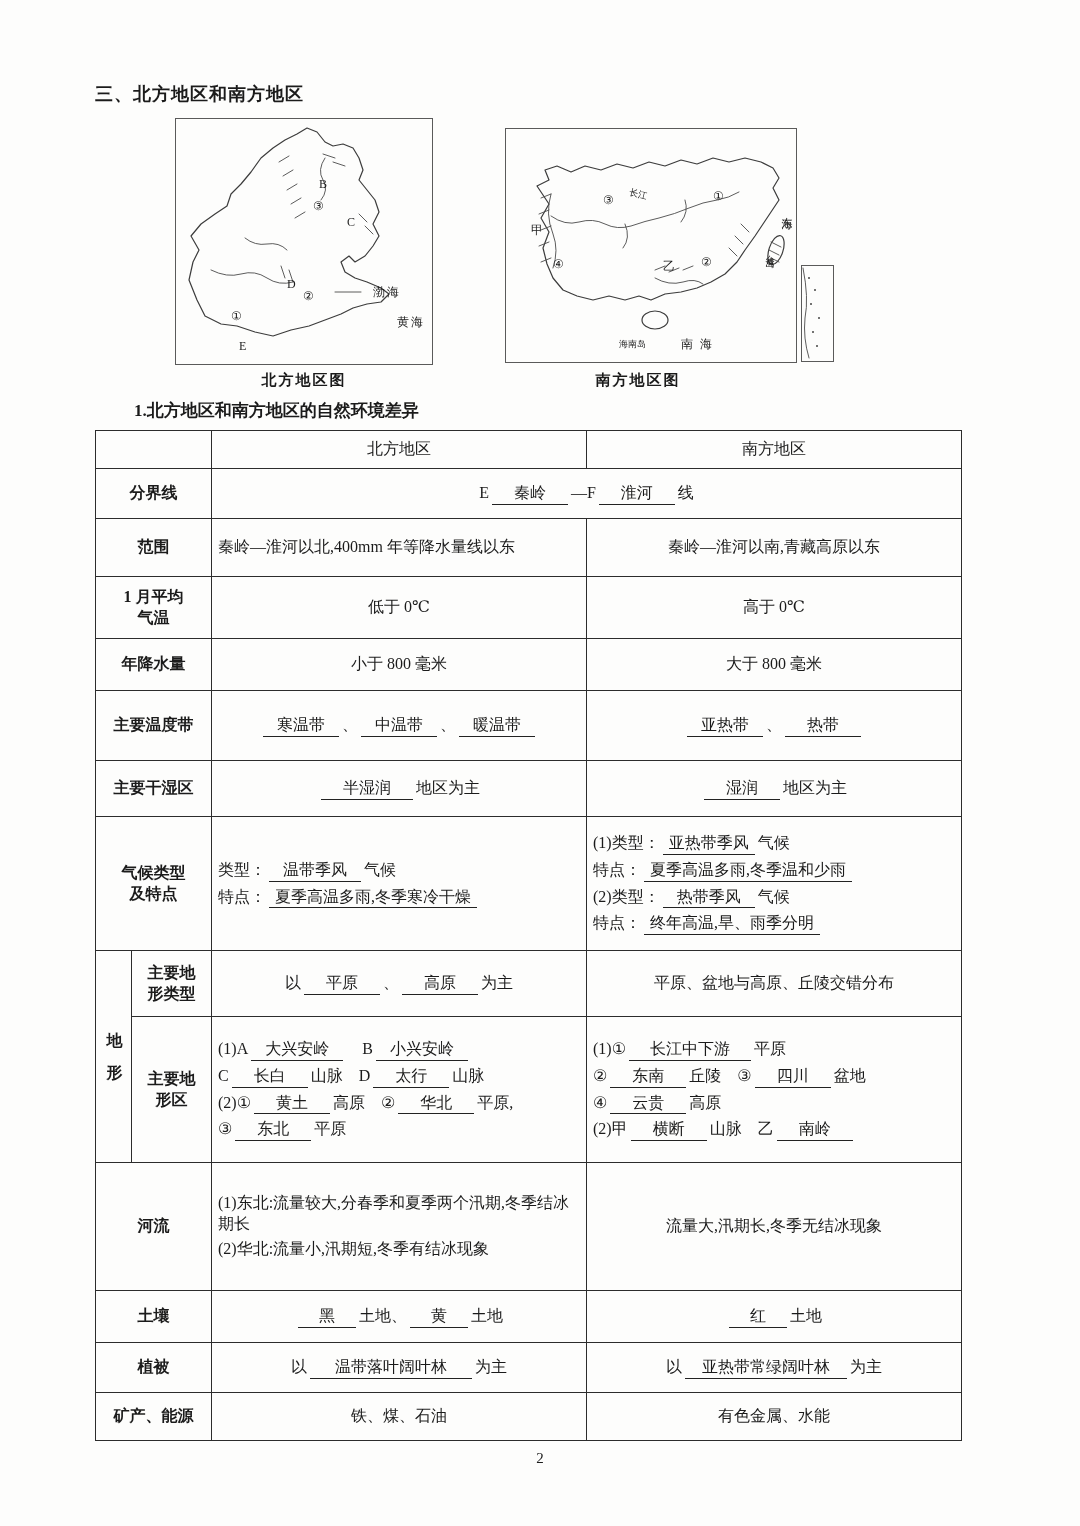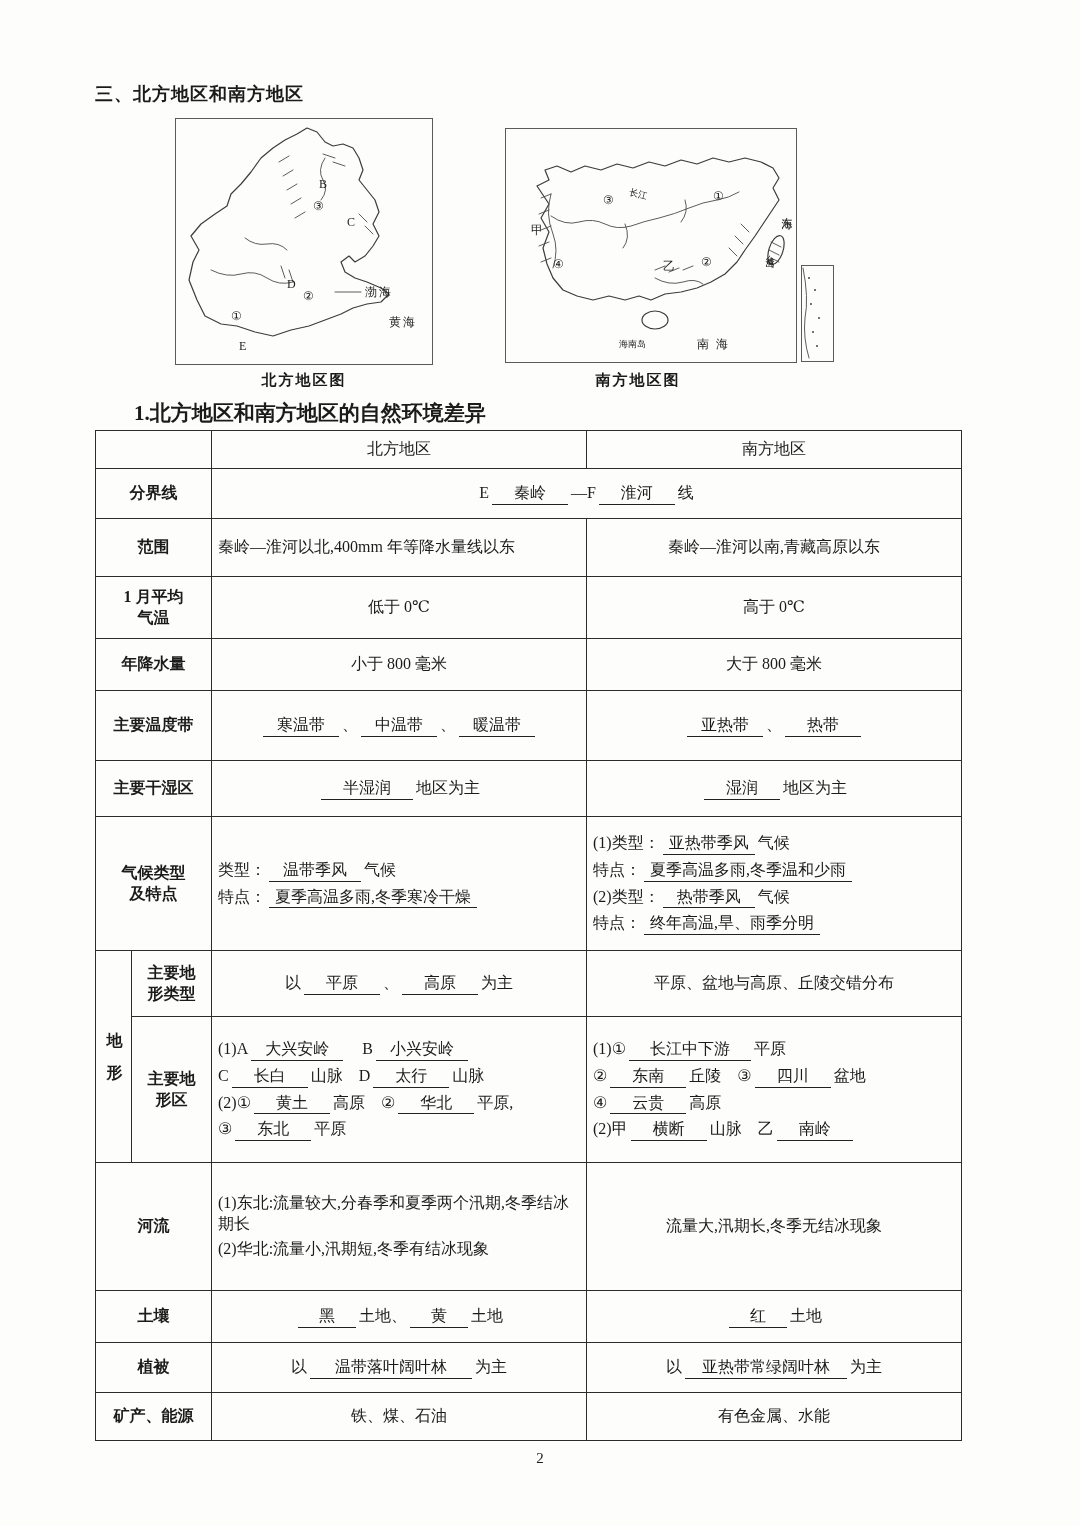--- a/index.html
+++ b/index.html
@@ -1,26 +1,26 @@
 <!DOCTYPE html>
 <html><head>
 <meta charset="utf-8">
 <style>
   html,body{margin:0;padding:0;background:#ffffff;}
   .page{position:relative;width:1080px;height:1526px;background:#fdfdfc;
         font-family:"Liberation Serif","DejaVu Serif",serif;color:#1b1b1b;overflow:hidden;}
   .title{position:absolute;left:95px;top:82px;font-size:18px;font-weight:bold;letter-spacing:1px;}
-  .subtitle{position:absolute;left:134px;top:399px;font-size:21px;font-weight:bold;}
+  .subtitle{position:absolute;left:134px;top:399px;font-size:17px;font-weight:bold;}
   .pagenum{position:absolute;left:0;right:0;top:1450px;text-align:center;font-size:15px;}
 
   
   .map{position:absolute;}
   .map svg{position:absolute;left:0;top:0;}
   .map .lab{position:absolute;font-size:12px;line-height:1;white-space:nowrap;}
-  .map .sea{font-size:12px;letter-spacing:2px;}
+  .map .sea{font-size:12px;letter-spacing:2px;margin-left:8px;}
   .map .tiny{font-size:9px;}
   .vtxt{writing-mode:vertical-rl;letter-spacing:2px;}
   .caption{position:absolute;font-size:15px;font-weight:bold;text-align:center;letter-spacing:2px;}
   .outline{fill:none;stroke:#3c3c3c;stroke-width:1.2;stroke-linejoin:round;stroke-linecap:round;}
   .thin{fill:none;stroke:#4a4a4a;stroke-width:0.9;stroke-linecap:round;}
   .border{fill:none;stroke:#5a5a5a;stroke-width:1;}
 
   
   table.cmp{position:absolute;left:95px;top:430px;border-collapse:collapse;table-layout:fixed;
             width:866px;font-size:16px;}
@@ -116,21 +116,21 @@
     </svg>
     <span class="lab" style="left:208px;top:62px;">①</span>
     <span class="lab" style="left:196px;top:128px;">②</span>
     <span class="lab" style="left:98px;top:66px;">③</span>
     <span class="lab" style="left:48px;top:130px;">④</span>
     <span class="lab" style="left:26px;top:96px;">甲</span>
     <span class="lab" style="left:158px;top:132px;">乙</span>
     <span class="lab tiny" style="left:124px;top:62px;transform:rotate(14deg);">长江</span>
     <span class="lab vtxt" style="left:276px;top:80px;font-size:11px;">东海</span>
     <span class="lab vtxt tiny" style="left:260px;top:120px;">台湾岛</span>
-    <span class="lab sea" style="left:192px;top:210px;">南  海</span>
+    <span class="lab sea" style="left:168px;top:210px;">南  海</span>
     <span class="lab tiny" style="left:114px;top:212px;">海南岛</span>
   </div>
   <div class="caption" style="left:492px;top:371px;width:292px;">南方地区图</div>
 
   <div class="subtitle">1.北方地区和南方地区的自然环境差异</div>
 
   <table class="cmp">
     <colgroup>
         <col style="width:36px">
         <col style="width:80px">

